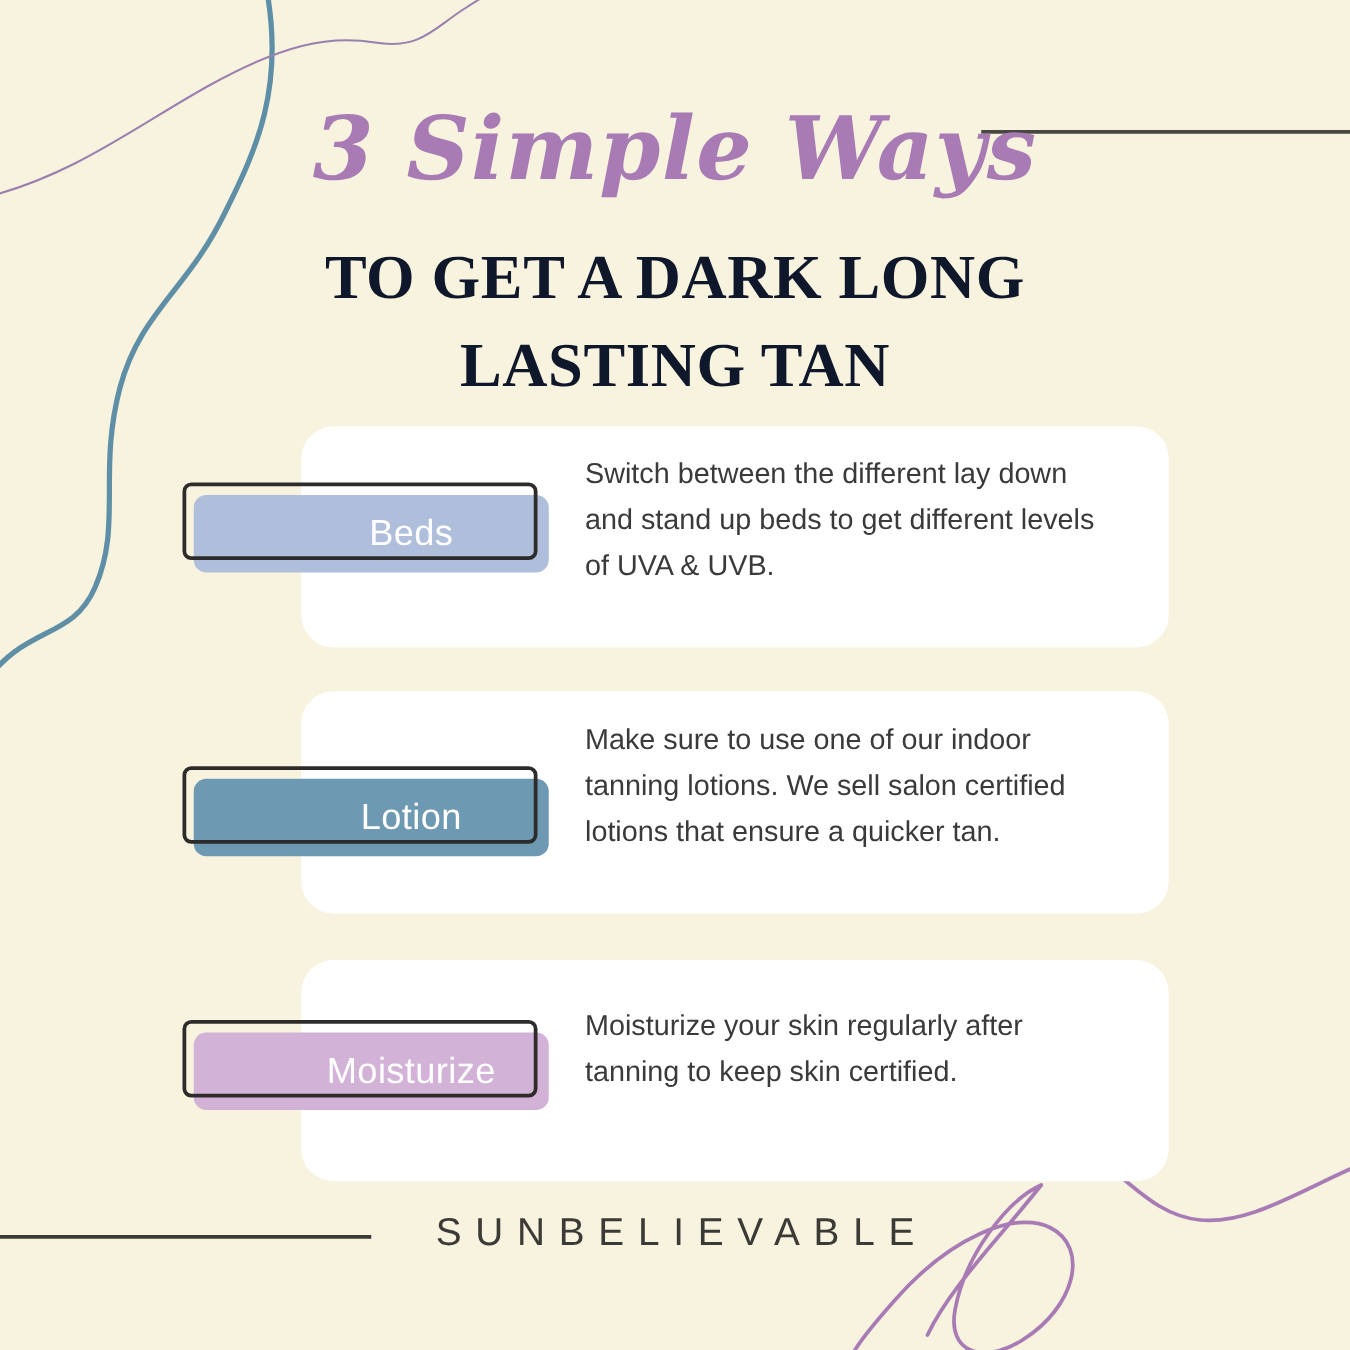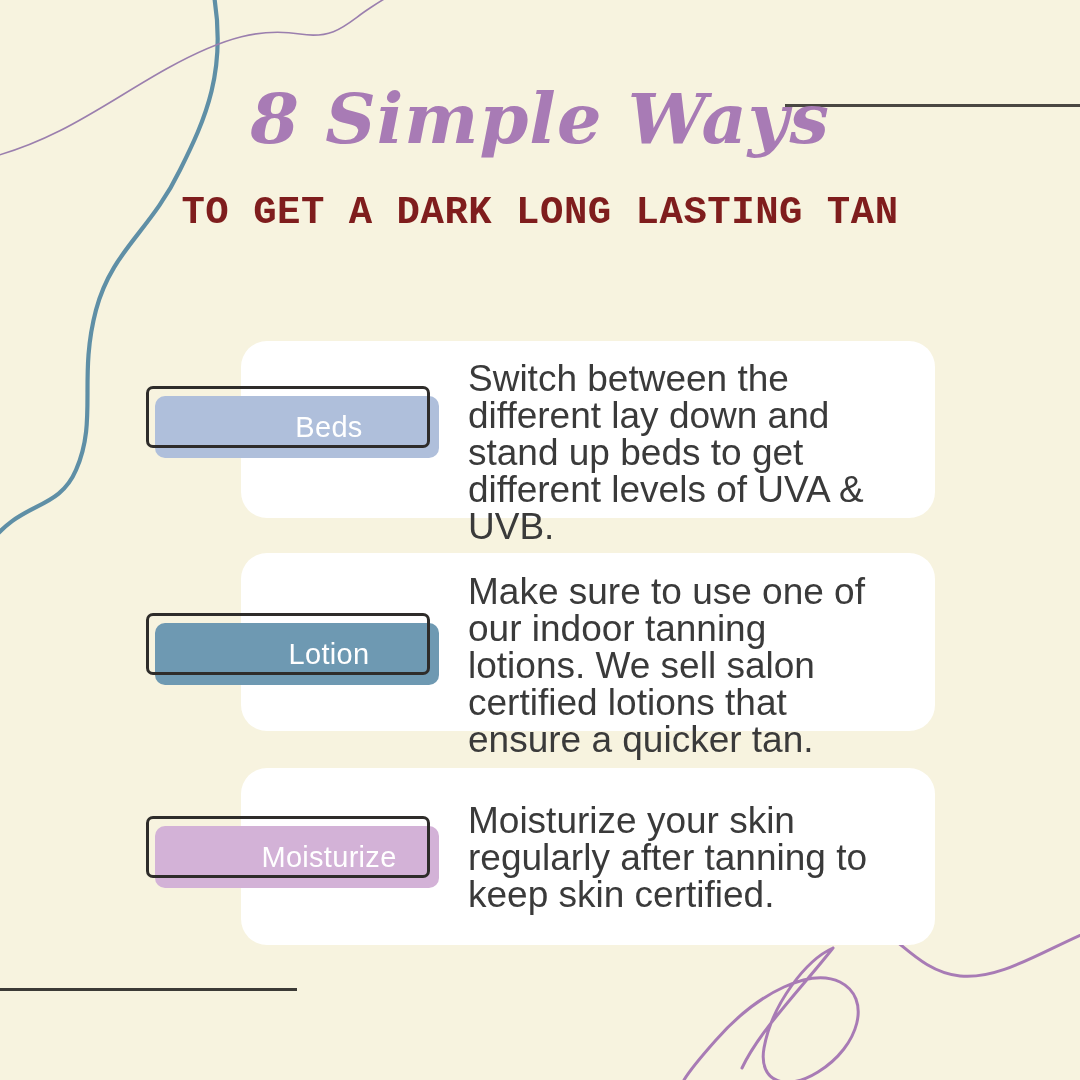--- a/index.html
+++ b/index.html
@@ -63,26 +63,26 @@
     letter-spacing: 1px;
     color: #A87BB5;
     line-height: 1;
   }
   .main-title {
     position: absolute;
     left: 140px;
     top: 186px;
     width: 800px;
     text-align: center;
-    font-family: Liberation Mono, monospace;
+    font-family: Liberation Serif, serif;
     font-weight: 700;
-    font-size: 39px;
+    font-size: 50px;
     letter-spacing: 0.5px;
     line-height: 1.42;
-    color: #7f1d1d;
+    color: #0f172a;
     text-transform: uppercase;
   }
 
   
   .row {
     position: absolute;
     left: 0;
     width: 1080px;
   }
   .card {
@@ -92,21 +92,21 @@
     background: #FFFFFF;
     border-radius: 26px;
   }
   .card-text {
     position: absolute;
     left: 227px;      
     top: 0;
     width: 420px;
     font-family: "Liberation Sans", sans-serif;
     font-weight: 400;
-    font-size: 37px;
+    font-size: 23px;
     line-height: 37px;
     color: #3A3A3A;
   }
 
   
   .badge {
     position: absolute;
     left: 146px;
     width: 284px;
     height: 62px;
@@ -177,21 +177,21 @@
 
     <path d="M 1092 930 C 1040 952, 1000 980, 960 976 C 920 972, 898 936, 878 930" fill="none" stroke="#A87BB5" stroke-width="3" stroke-linecap="round"></path>
     <path d="M 833 948 C 800 990, 760 1030, 742 1068
              M 833 948 C 806 960, 772 1004, 764 1048 C 758 1082, 786 1092, 818 1072
              C 860 1046, 872 998, 840 982 C 812 968, 760 990, 716 1040
              C 700 1058, 690 1070, 684 1080" fill="none" stroke="#A87BB5" stroke-width="3" stroke-linecap="round"></path>
   </svg>
 
   <div class="rule-top-right"></div>
 
-  <div class="script-title">8 Simple Ways</div>
+  <div class="script-title">3 Simple Ways</div>
   <div class="main-title">TO GET A DARK LONG LASTING TAN</div>
 
   <div class="row" style="top:341px;">
     <div class="card" style="top:0; height:177px;">
       <div class="card-text" style="top:19px;">Switch between the different lay down and stand up beds to get different levels of UVA &amp; UVB.</div>
     </div>
     <div class="badge" style="top:45px;">
       <div class="badge-fill" style="background:#AFBFDB;"></div>
       <div class="badge-outline"></div>
       <div class="badge-label">Beds</div>
@@ -215,14 +215,15 @@
     </div>
     <div class="badge" style="top:48px;">
       <div class="badge-fill" style="background:#D3B2D7;"></div>
       <div class="badge-outline"></div>
       <div class="badge-label">Moisturize</div>
     </div>
   </div>
 
   <div class="rule-bottom-left"></div>
 
+  <div class="brand">SUNBELIEVABLE</div>
 
 </div>
 
 </body></html>

